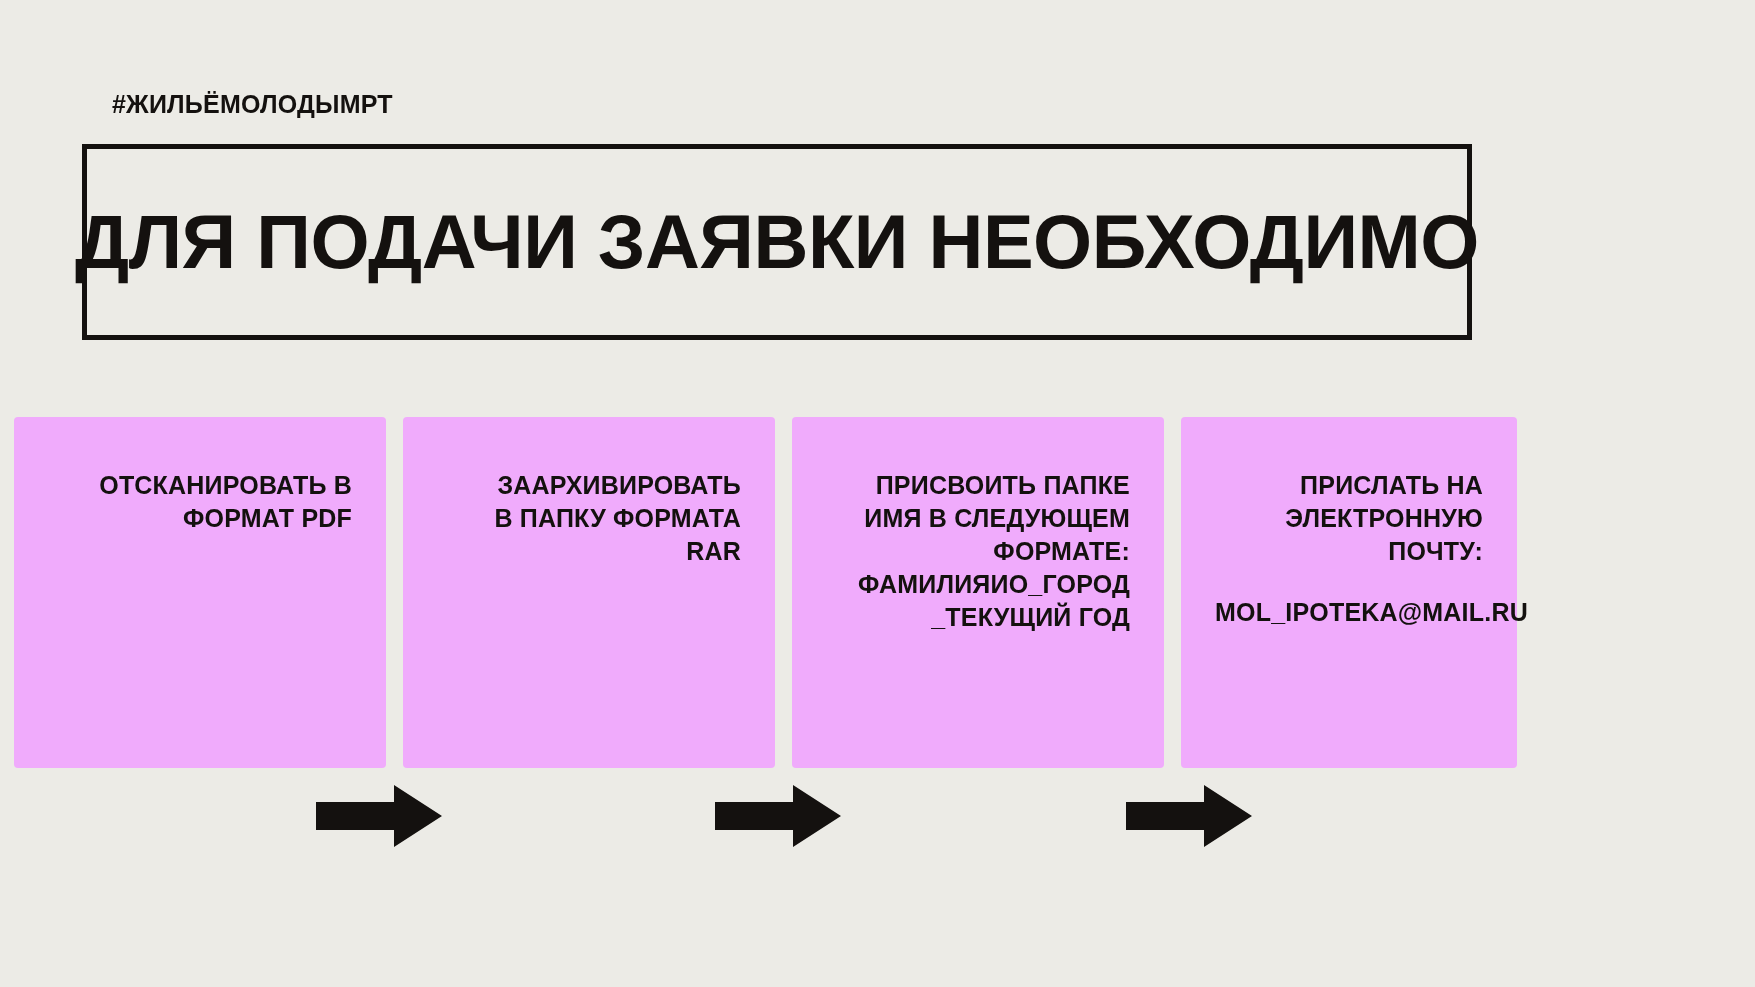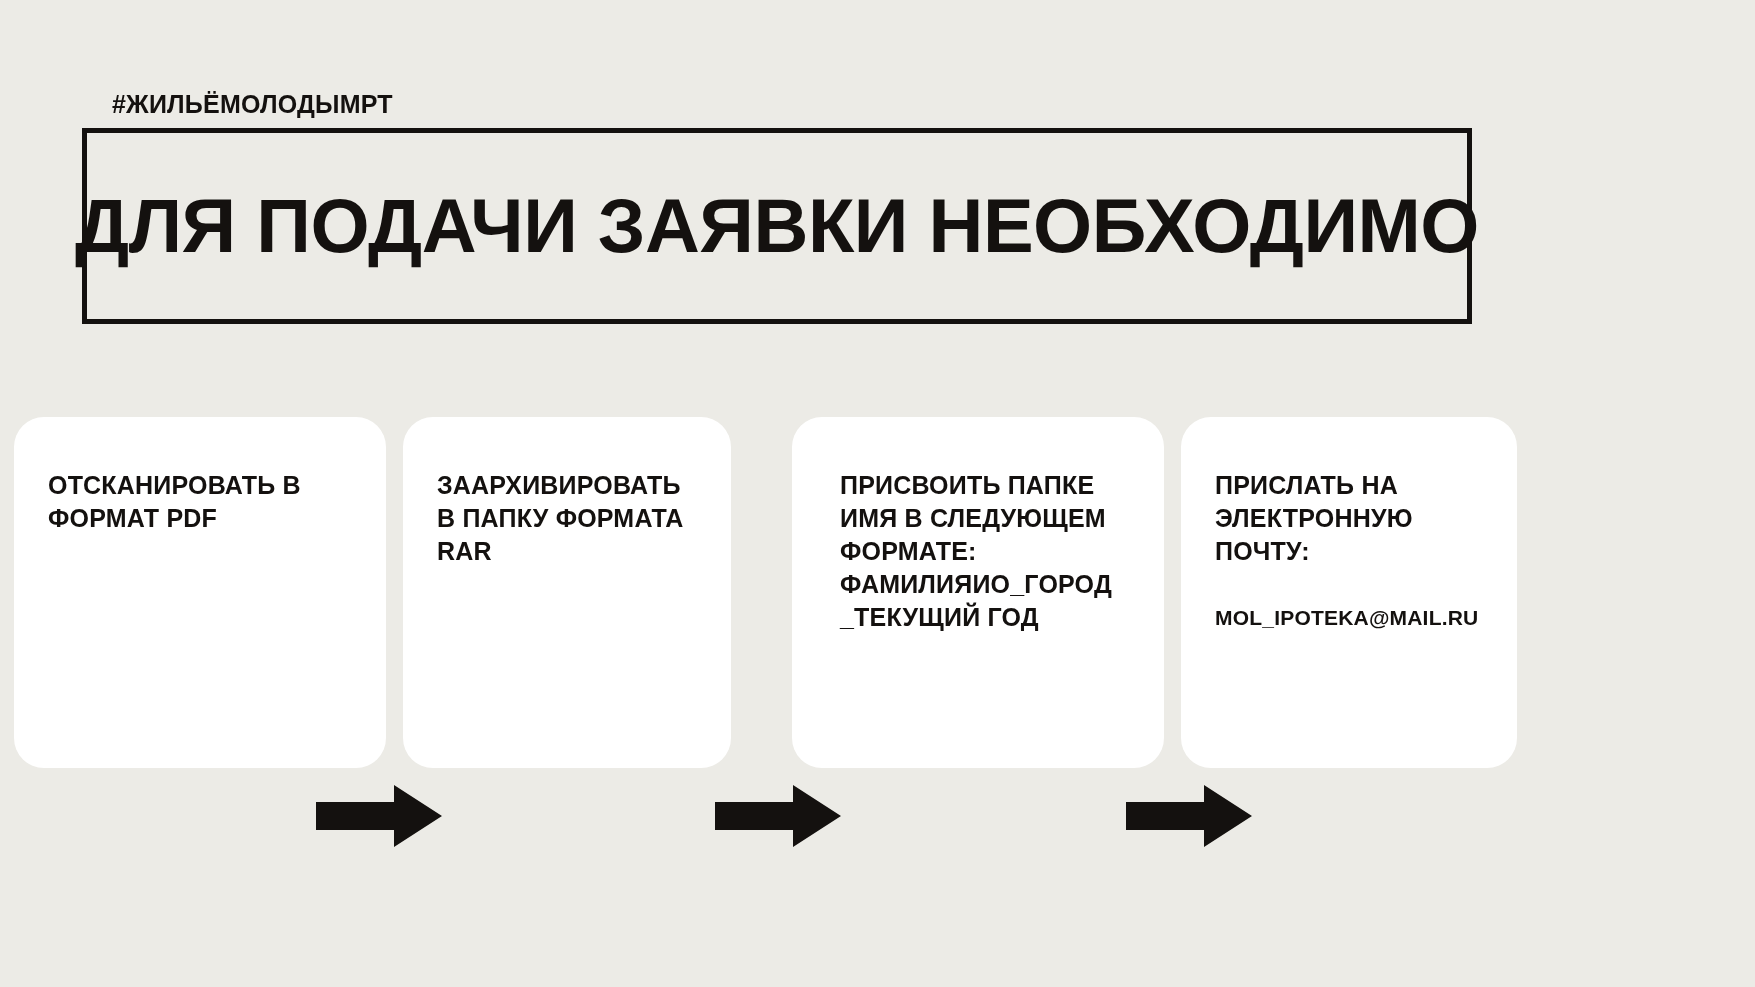--- a/index.html
+++ b/index.html
@@ -32,21 +32,21 @@
     letter-spacing: 0.2px;
     color: #14110f;
     white-space: nowrap;
     margin-left: 16px;
   }
 
   
   .title-box {
     position: absolute;
     left: 82px;
-    top: 128px;
+    top: 144px;
     width: 1390px;
     height: 196px;
     border: 5px solid #14110f;
     display: flex;
     align-items: center;
     justify-content: center;
   }
 
   .title-text {
     font-size: 76px;
@@ -65,42 +65,43 @@
     left: 0;
     top: 417px;
     width: 1755px;
     height: 351px;
   }
 
   .card {
     position: absolute;
     top: 0;
     height: 351px;
-    background: #ffffff;
-    border-radius: 30px;
+    background: #f0abfc;
+    border-radius: 4px;
     padding: 52px 34px 0 34px;
+    text-align: right;
   }
 
   .card-0 { left: 14px;   width: 372px; }
-  .card-1 { left: 403px;  width: 328px; }
+  .card-1 { left: 403px;  width: 372px; }
   .card-2 { left: 792px;  width: 372px; padding-left: 48px; }
   .card-3 { left: 1181px; width: 336px; }
 
   .card-text {
     font-size: 25px;
     font-weight: bold;
     line-height: 1.32;
     color: #14110f;
     letter-spacing: 0.2px;
     white-space: pre-line;
   }
 
   .card-extra {
-    margin-top: 36px;
-    font-size: 21px;
+    margin-top: 28px;
+    font-size: 25px;
     font-weight: bold;
     line-height: 1.32;
     color: #14110f;
     letter-spacing: 0.2px;
     white-space: nowrap;
   }
 
   
   .arrow {
     position: absolute;

